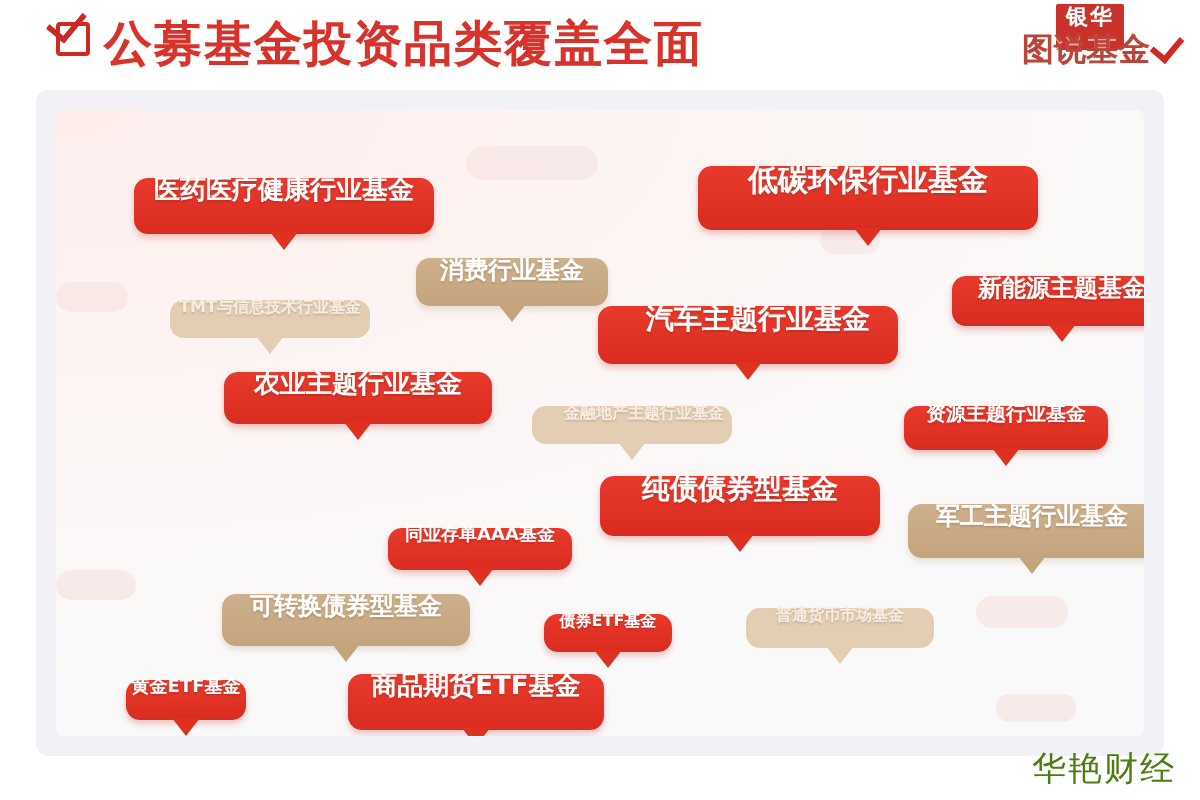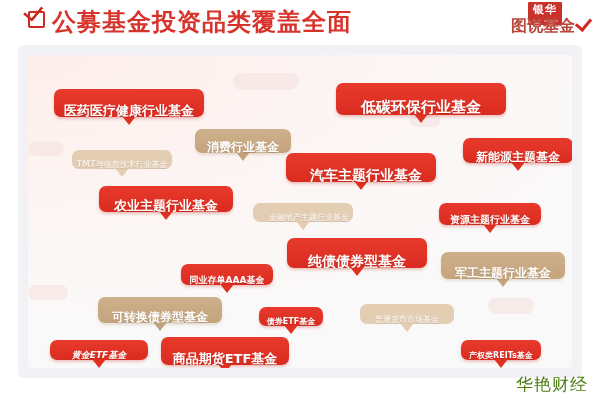--- a/index.html
+++ b/index.html
@@ -108,28 +108,29 @@
     border-radius:14px;
     background:#f6e6e4;
     opacity:.75;
   }
 
   
   .tag{
     position:absolute;
     box-sizing:border-box;
     display:flex;
-    align-items:flex-end;
+    align-items:flex-start;
     justify-content:center;
     border-radius:7px;
     color:#ffffff;
     font-weight:bold;
     white-space:nowrap;
     font-family:"DejaVu Sans","Liberation Sans",sans-serif;
     text-shadow:0 1px 1px rgba(0,0,0,.12);
+    margin-left:13px;
   }
   .tag:after{ 
     content:"";
     position:absolute;
     left:50%;
     bottom:-8px;
     margin-left:-7px;
     width:0;height:0;
     border-left:7px solid transparent;
     border-right:7px solid transparent;
@@ -230,25 +231,22 @@
       </div>
       <div class="tag tan" style="left: 70px; top: 242px; width: 124px; height: 26px; font-size: 12px;">
         <span>可转换债券型基金</span>
       </div>
       <div class="tag red" style="left: 231px; top: 252px; width: 64px; height: 19px; font-size: 8px;">
         <span>债券ETF基金</span>
       </div>
       <div class="tag pale" style="left: 332px; top: 249px; width: 94px; height: 20px; font-size: 8px;">
         <span>普通货币市场基金</span>
       </div>
-      <div class="tag red" style="left: 22px; top: 285px; width: 98px; height: 20px; font-size: 9px; font-style: italic;">
+      <div class="tag red" style="left: 22px; top: 285px; width: 60px; height: 20px; font-size: 9px;">
         <span>黄金ETF基金</span>
       </div>
       <div class="tag red" style="left: 133px; top: 282px; width: 128px; height: 28px; font-size: 13px;">
         <span>商品期货ETF基金</span>
       </div>
-      <div class="tag red" style="left: 433px; top: 285px; width: 80px; height: 20px; font-size: 8px;">
-        <span>产权类REITs基金</span>
-      </div>
     </div>
 </div>
 
 <div class="watermark">华艳财经</div>
 
 </body></html>

